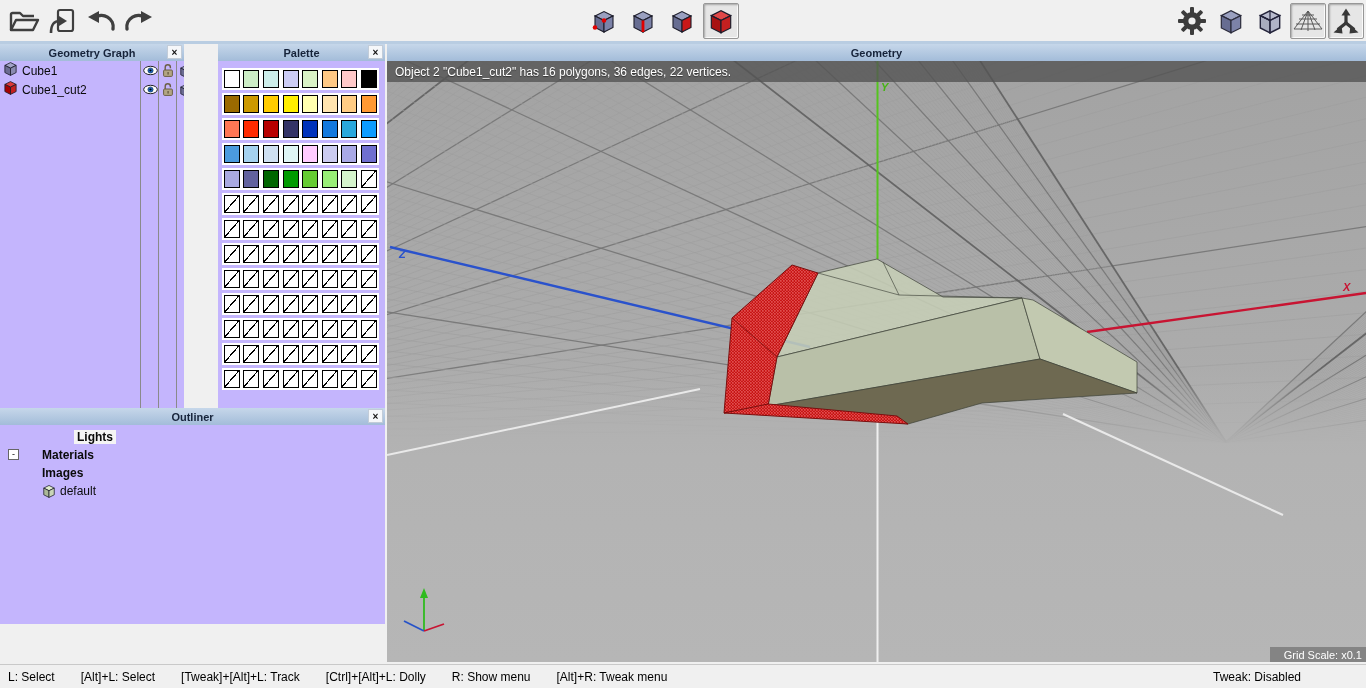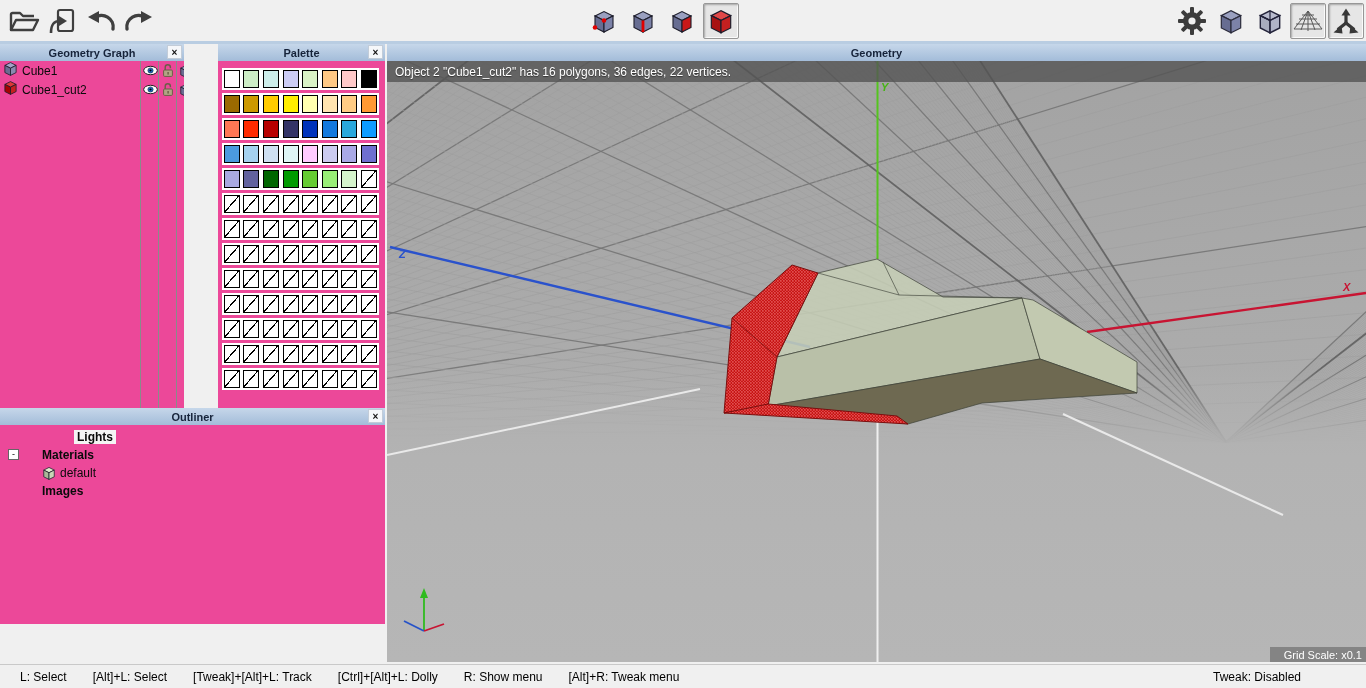--- a/index.html
+++ b/index.html
@@ -11,21 +11,21 @@
   }
   
   .toolbar{position:absolute;left:0;top:0;width:1366px;height:41px;background:#f0f0f0;}
   .blue-strip{position:absolute;left:0;top:41px;width:1366px;height:3px;background:#b9cde2;}
   .tbtn{position:absolute;top:3px;width:36px;height:36px;display:flex;align-items:center;justify-content:center;border:1px solid transparent;border-radius:2px;box-sizing:border-box;}
   .tbtn.pressed{background:#e6e6e6;border:1px solid #979797;box-shadow:inset 1px 1px 2px rgba(0,0,0,.28), inset -1px -1px 0 #fdfdfd;}
   
   .panel{position:absolute;box-sizing:border-box;}
   .panel-header{height:17px;background:linear-gradient(#c6d7ea,#a3bcd9);display:flex;align-items:center;justify-content:center;font-size:11px;font-weight:bold;color:#16233a;position:relative;}
   .close-x{position:absolute;right:2px;top:1px;width:15px;height:14px;background:#f5f7fa;border:1px solid #c2ccd8;display:flex;align-items:center;justify-content:center;font-size:10px;font-weight:bold;color:#111;box-sizing:border-box;cursor:default;}
-  .panel-body{position:absolute;left:0;right:0;top:17px;bottom:0;background:#ec4899;overflow:hidden;}
+  .panel-body{position:absolute;left:0;right:0;top:17px;bottom:0;background:#c4b5fd;overflow:hidden;}
   
   .gg-row{position:relative;height:19px;display:flex;align-items:center;}
   .gg-row .obj-cube{margin-left:3px;}
   .gg-row .obj-label{margin-left:4px;font-size:12px;color:#0a0a0a;}
   .gg-col{position:absolute;top:0;height:19px;width:18px;display:flex;align-items:center;justify-content:center;}
   .gg-divider{position:absolute;top:0;bottom:0;width:1px;background:#8a8a8a;}
   
   .pal-grid{display:grid;grid-template-columns:repeat(8,19.6px);grid-auto-rows:25px;padding:5px 0 0 4px;}
   .pal-cell{display:flex;align-items:center;justify-content:center;}
   .swatch{width:14px;height:16px;border:1px solid #000;box-shadow:0 0 0 2px #fff;}
@@ -39,21 +39,21 @@
   
   .viewport{position:absolute;left:387px;top:44px;width:979px;height:618px;}
   .vp-canvas{position:absolute;left:0;top:17px;width:979px;height:601px;background:linear-gradient(#a3a3a3,#adadad 58%,#b2b2b2 70%);overflow:hidden;}
   .fog{position:absolute;left:0;top:0;width:979px;height:601px;
        background:linear-gradient(180deg, rgba(179,179,179,0) 0%, rgba(179,179,179,0) 51%, rgba(178,178,178,.88) 62%, #b3b3b3 66%, #b6b6b6 100%);}
   .info-strip{position:absolute;left:0;top:0;width:979px;height:21px;background:rgba(84,84,84,.8);color:#fff;font-size:12px;display:flex;align-items:center;padding-left:8px;box-sizing:border-box;text-shadow:0 1px 1px rgba(0,0,0,.5);}
   .grid-scale{position:absolute;right:0;bottom:0;height:15px;min-width:88px;background:rgba(128,128,128,.92);color:#fff;font-size:11px;display:flex;align-items:center;justify-content:flex-end;padding:0 4px;}
   svg.layer{position:absolute;left:0;top:0;}
   
   .statusbar{position:absolute;left:0;top:664px;width:1366px;height:24px;background:#f0f0f0;border-top:1px solid #c9c9c9;display:flex;align-items:center;font-size:12px;color:#000;}
-  .statusbar .hints{display:flex;gap:26px;padding-left:20px;}
+  .statusbar .hints{display:flex;gap:26px;padding-left:8px;}
   .tweak{position:absolute;left:1213px;}
   .gap-strip{position:absolute;background:#f0f0f0;}
 </style>
 </head>
 <body>
 
 <div class="toolbar">
   <div class="tbtn" style="left:6px;">
     <svg width="32" height="27" viewBox="0 0 32 27">
       <path d="M3 22 V6.5 a1.5 1.5 0 0 1 1.5 -1.5 h7.5 l3 3 h11" fill="none" stroke="#3f3f3f" stroke-width="2.4" stroke-linejoin="round"></path>
@@ -577,32 +577,32 @@
           <span style="width:42px"></span>
           <span class="ol-label bold selected">Lights</span>
         </div>
         <div class="ol-row">
           <span class="ol-expander">-</span>
           <span style="width:42px"></span>
           <span class="ol-label bold">Materials</span>
         </div>
         <div class="ol-row">
           <span style="width:42px"></span>
+          <span class="ol-label bold">Images</span>
+        </div>
+        <div class="ol-row">
+          <span style="width:42px"></span>
           <span style="margin-right:4px;display:flex;">
             <svg width="14" height="16" viewBox="0 0 24 26">
  <polygon points="3,8 12,3.5 21,8 12,12.5" fill="#e1eece" stroke="#1c1c2a" stroke-width="1.3"></polygon>
  <polygon points="3,8 12,12.5 12,24 3,19.5" fill="#abb898" stroke="#1c1c2a" stroke-width="1.3"></polygon>
  <polygon points="12,12.5 21,8 21,19.5 12,24" fill="#c9d6b6" stroke="#1c1c2a" stroke-width="1.3"></polygon>
             </svg>
           </span>
           <span class="ol-label">default</span>
-        </div>
-        <div class="ol-row">
-          <span style="width:42px"></span>
-          <span class="ol-label bold">Images</span>
         </div>
       </div>
   </div>
 </div>
 <div class="gap-strip" style="left:213px;top:44px;width:5px;height:364px;"></div>
 <div class="gap-strip" style="left:385px;top:44px;width:2px;height:618px;"></div>
 
 <div class="viewport">
   <div class="panel-header">
     <span>Geometry</span>

